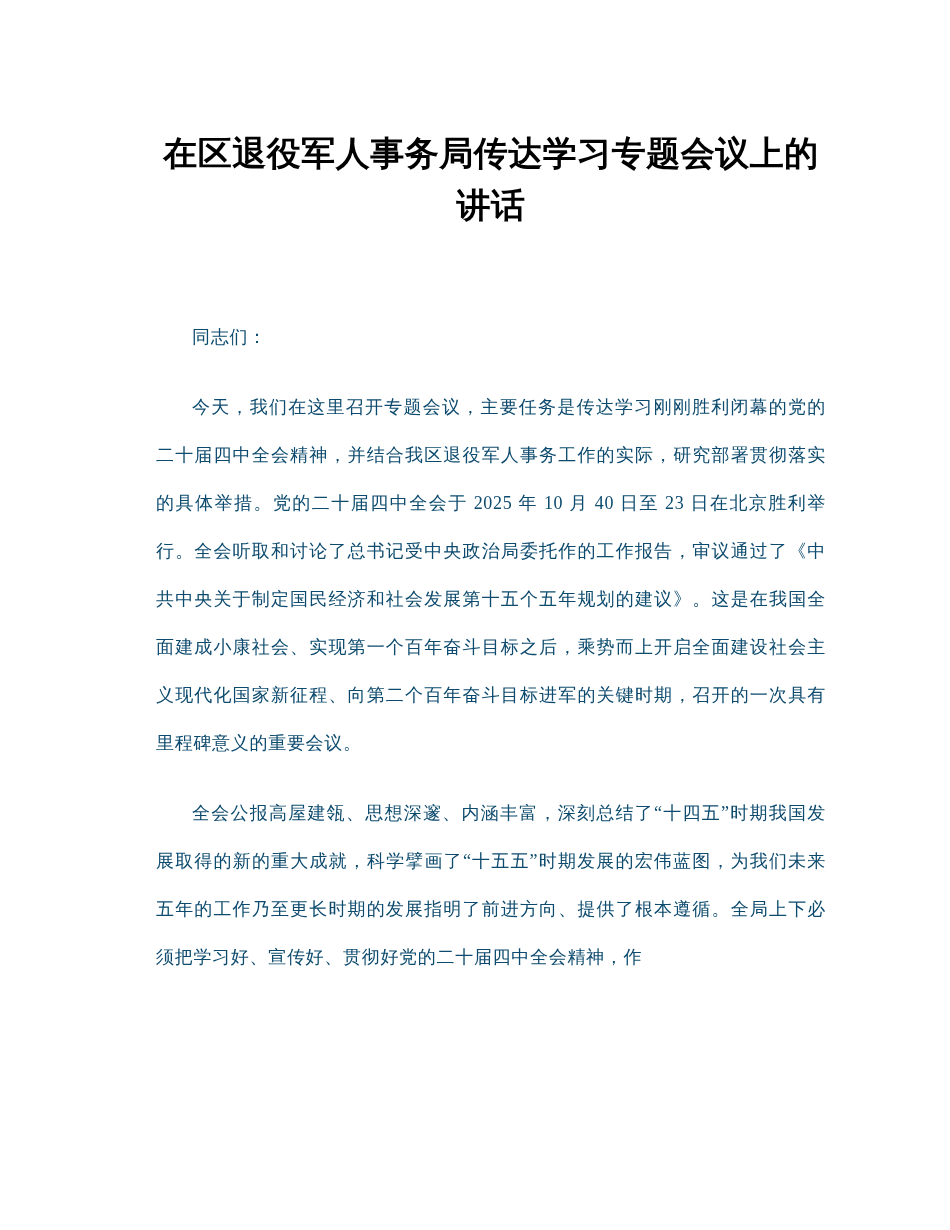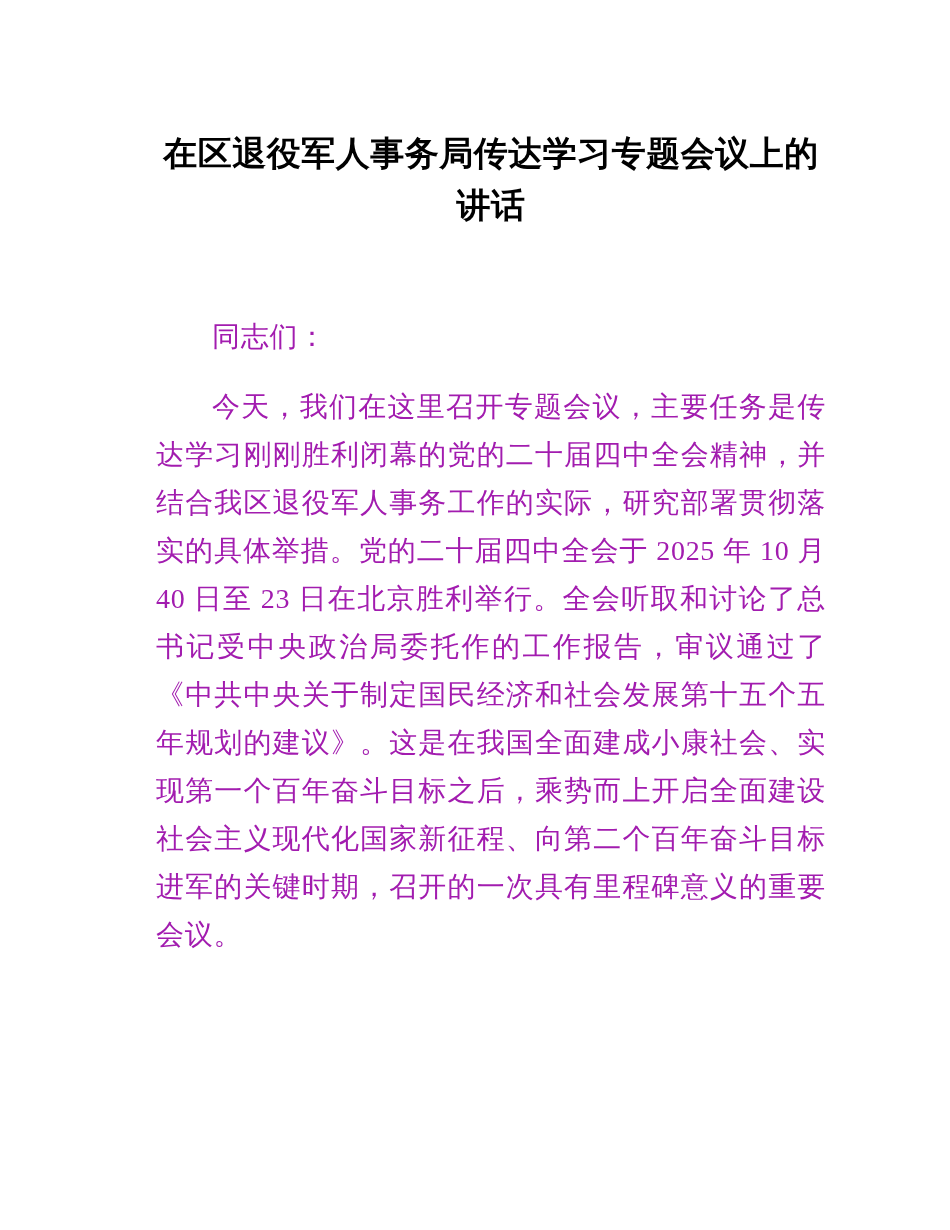--- a/index.html
+++ b/index.html
@@ -27,34 +27,35 @@
     font-size: 34px;
     line-height: 52px;
     letter-spacing: 0.5px;
     text-align: center;
     color: #000000;
   }
   .doc-body {
     margin-top: 82px;
     width: 670px;
     font-family: "Liberation Serif", "DejaVu Serif", serif;
-    font-size: 28px;
+    font-size: 18px;
     line-height: 48px;
     letter-spacing: 0.7px;
     text-align: justify;
-    color: #a21caf;
+    color: #0c4a6e;
   }
   .doc-body p {
     margin: 0 0 22px 0;
     text-indent: 2em;
   }
 </style>
 </head>
 <body>
 
 <div class="page">
   <h1 class="doc-title">在区退役军人事务局传达学习专题会议上的讲话</h1>
 
   <div class="doc-body">
     <p>同志们：</p>
     <p>今天，我们在这里召开专题会议，主要任务是传达学习刚刚胜利闭幕的党的二十届四中全会精神，并结合我区退役军人事务工作的实际，研究部署贯彻落实的具体举措。党的二十届四中全会于 2025 年 10 月 40 日至 23 日在北京胜利举行。全会听取和讨论了总书记受中央政治局委托作的工作报告，审议通过了《中共中央关于制定国民经济和社会发展第十五个五年规划的建议》。这是在我国全面建成小康社会、实现第一个百年奋斗目标之后，乘势而上开启全面建设社会主义现代化国家新征程、向第二个百年奋斗目标进军的关键时期，召开的一次具有里程碑意义的重要会议。</p>
+    <p>全会公报高屋建瓴、思想深邃、内涵丰富，深刻总结了“十四五”时期我国发展取得的新的重大成就，科学擘画了“十五五”时期发展的宏伟蓝图，为我们未来五年的工作乃至更长时期的发展指明了前进方向、提供了根本遵循。全局上下必须把学习好、宣传好、贯彻好党的二十届四中全会精神，作</p>
   </div>
 </div>
 
 </body></html>

